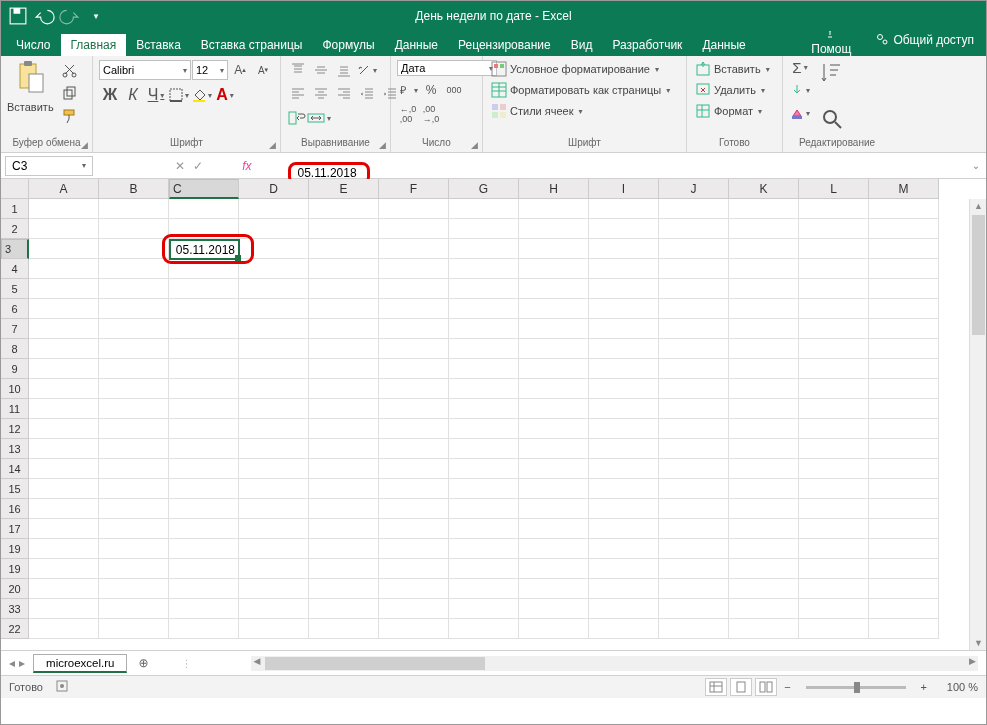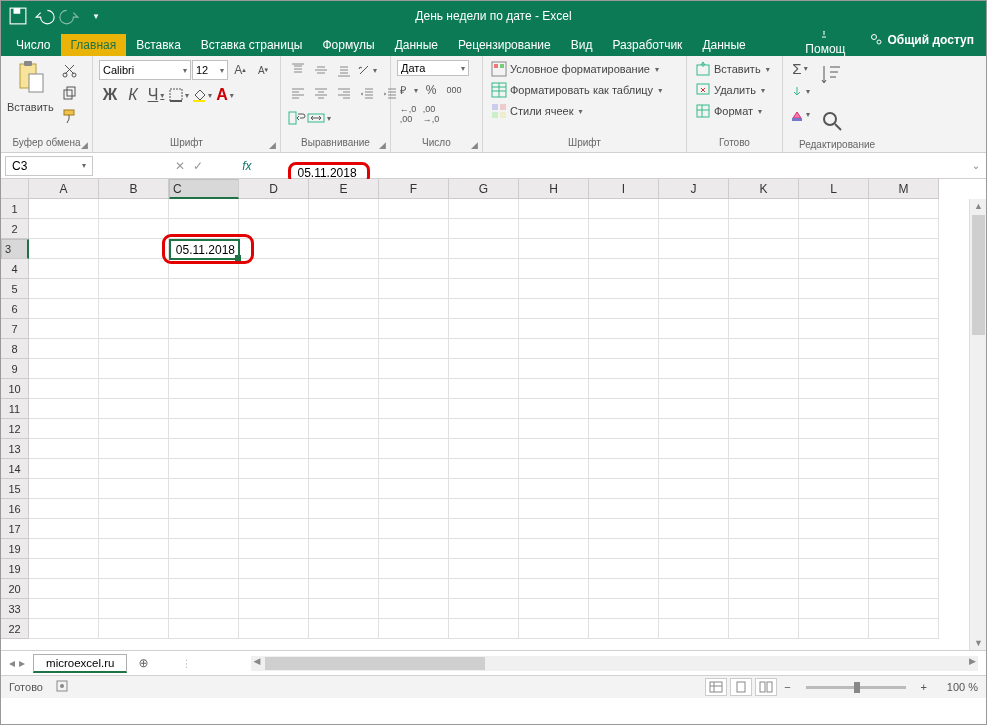--- a/index.html
+++ b/index.html
@@ -7,39 +7,39 @@
 .titlebar{height:30px;background:#0d7a56;display:flex;align-items:center;color:#fff;font-size:12px;position:relative;}
 .qat{display:flex;gap:8px;padding-left:8px;align-items:center;}
 .qat .ico{width:18px;height:18px;display:flex;align-items:center;justify-content:center;color:#fff;}
 .title-text{position:absolute;left:50%;transform:translateX(-50%);font-size:12px;}
 .title-right{margin-left:auto;display:flex;align-items:center;gap:10px;padding-right:5px;}
 .login-btn{background:#fff;color:#0d7a56;padding:1px 12px;font-size:11px;}
 .winbtn{width:40px;height:30px;display:flex;align-items:center;justify-content:center;color:#fff;}
 .winbtn svg{width:12px;height:12px;}
 .tabs{height:25px;background:#0d7a56;display:flex;align-items:flex-end;padding-left:5px;color:#fff;font-size:12px;}
 .tab{padding:4px 10px;cursor:pointer;}
-.tab.active{background:#eab308;color:#1f7246;margin-top:48px;}
+.tab.active{background:#ffffff;color:#1f7246;margin-top:48px;}
 .share-ico{margin-left:auto;display:flex;align-items:center;gap:4px;padding-right:12px;}
 .ribbon{height:97px;background:#f3f3f3;border-bottom:1px solid #d0d0d0;display:flex;}
-.group{border-right:1px solid #d6d6d6;padding:4px 6px 2px;display:flex;flex-direction:column;justify-content:center;position:relative;}
+.group{border-right:1px solid #d6d6d6;padding:4px 6px 2px;display:flex;flex-direction:column;justify-content:flex-end;position:relative;}
 .group-label{text-align:center;font-size:10px;color:#666;padding-bottom:2px;}
 .group-body{display:flex;gap:5px;flex:1;align-items:flex-start;}
 .vcol{display:flex;flex-direction:column;gap:3px;justify-content:center;}
 .dlg-launch{position:absolute;bottom:2px;right:4px;font-size:9px;color:#888;}
 .rbtn{display:flex;align-items:center;gap:3px;font-size:11px;color:#444;padding:1px 2px;}
 .rbtn .ico{width:16px;height:16px;display:flex;align-items:center;justify-content:center;}
 .dd{font-size:8px;color:#666;margin-left:2px;}
 .sel{border:1px solid #c0c0c0;background:#fff;font-size:11px;padding:1px 3px;display:flex;align-items:center;justify-content:space-between;}
 .icobtn{width:22px;height:20px;display:flex;align-items:center;justify-content:center;color:#555;border:1px solid transparent;}
 .icorow{display:flex;gap:1px;}
 .namebar{height:26px;border-bottom:1px solid #d0d0d0;display:flex;align-items:center;background:#fff;gap:31px;}
 .namebox{width:88px;border:1px solid #c8c8c8;margin-left:4px;padding:2px 6px;font-size:12px;display:flex;align-items:center;justify-content:space-between;}
 .fx-sep{width:12px;}
 .fx-btns{display:flex;gap:8px;padding:0 8px;color:#999;font-size:12px;}
-.fx-lbl{font-style:italic;font-size:12px;color:#0f766e;padding-right:6px;}
+.fx-lbl{font-style:italic;font-size:12px;color:#ec4899;padding-right:6px;}
 .fbar-val{flex:1;font-size:12px;padding:2px 6px;position:relative;}
 .highlight-fbar{position:absolute;left:0px;top:-2px;border:3px solid #e30000;border-radius:8px;padding:0 10px 0 6px;height:23px;display:flex;align-items:center;font-size:12px;}
 .fbar-expand{width:20px;text-align:center;color:#888;font-size:10px;}
 .grid-area{position:relative;height:471px;overflow:hidden;background:#fff;display:flex;}
 .corner{width:28px;height:20px;background:#eceaea;border-right:1px solid #ccc;border-bottom:1px solid #ccc;position:absolute;left:0;top:0;}
 .colhdrs{position:absolute;left:28px;top:0;height:20px;display:flex;}
 .colhdr{width:70px;background:#eceaea;border-right:1px solid #ccc;border-bottom:1px solid #ccc;text-align:center;font-size:12px;color:#333;line-height:20px;}
 .colhdr.sel{background:#d8d8d8;border-bottom:2px solid #1f7246;}
 .rowhdrs{position:absolute;left:0;top:20px;width:28px;}
 .rowhdr{height:20px;background:#eceaea;border-right:1px solid #ccc;border-bottom:1px solid #ccc;text-align:center;font-size:11px;color:#333;line-height:20px;}
@@ -104,21 +104,21 @@
   <div class="tab">Данные</div>
   <div class="share-ico">
     <span style="display:flex;align-items:center;gap:4px;flex-direction:column;">
         <svg width="14" height="14" viewBox="0 0 14 14">
           <circle cx="6" cy="4" r="3" fill="none" stroke="#fff"></circle>
           <path d="M6 7v4M4 13h4" stroke="#fff"></path>
         </svg>
         <span>Помощ</span>
       </span>
     <span style="width:16px"></span>
-    <span style="display:flex;align-items:center;gap:4px;font-weight:bold;">
+    <span style="display:flex;align-items:center;gap:4px;">
         <svg width="14" height="14" viewBox="0 0 14 14">
           <circle cx="5" cy="4" r="2.5" fill="none" stroke="#fff"></circle>
           <circle cx="10" cy="9" r="2" fill="none" stroke="#fff"></circle>
         </svg>
         <span>Общий доступ</span>
       </span>
   </div>
 </div>
 
 <div class="ribbon">
@@ -274,21 +274,21 @@
             <span class="dd">▾</span>
           </span>
       </div>
     </div>
     <div class="group-label">Выравнивание</div>
     <span class="dlg-launch">◢</span>
   </div>
 
   <div class="group" style="width:92px">
     <div class="group-body" style="flex-direction:column;gap:4px">
-      <div class="sel" style="width:72px">
+      <div class="sel" style="width:100px">
           <span>Дата</span>
           <span class="dd">▾</span>
         </div>
       <div class="icorow">
         <span class="icobtn">
             <svg width="14" height="14">
               <text x="2" y="11" font-size="11" fill="#555">₽</text>
             </svg>
             <span class="dd">▾</span>
           </span>
@@ -317,21 +317,21 @@
           <span>Условное форматирование</span>
           <span class="dd">▾</span>
         </div>
       <div class="rbtn">
           <span class="ico">
             <svg width="16" height="16">
               <rect x="1" y="1" width="14" height="14" fill="none" stroke="#3b8"></rect>
               <path d="M1 5h14M1 9h14M8 1v14" stroke="#3b8"></path>
             </svg>
           </span>
-          <span>Форматировать как таблицу</span>
+          <span>Форматировать как страницы</span>
           <span class="dd">▾</span>
         </div>
       <div class="rbtn">
           <span class="ico">
             <svg width="16" height="16">
               <rect x="1" y="1" width="6" height="6" fill="#cce"></rect>
               <rect x="9" y="1" width="6" height="6" fill="#ecc"></rect>
               <rect x="1" y="9" width="6" height="6" fill="#cec"></rect>
               <rect x="9" y="9" width="6" height="6" fill="#eec"></rect>
             </svg>

